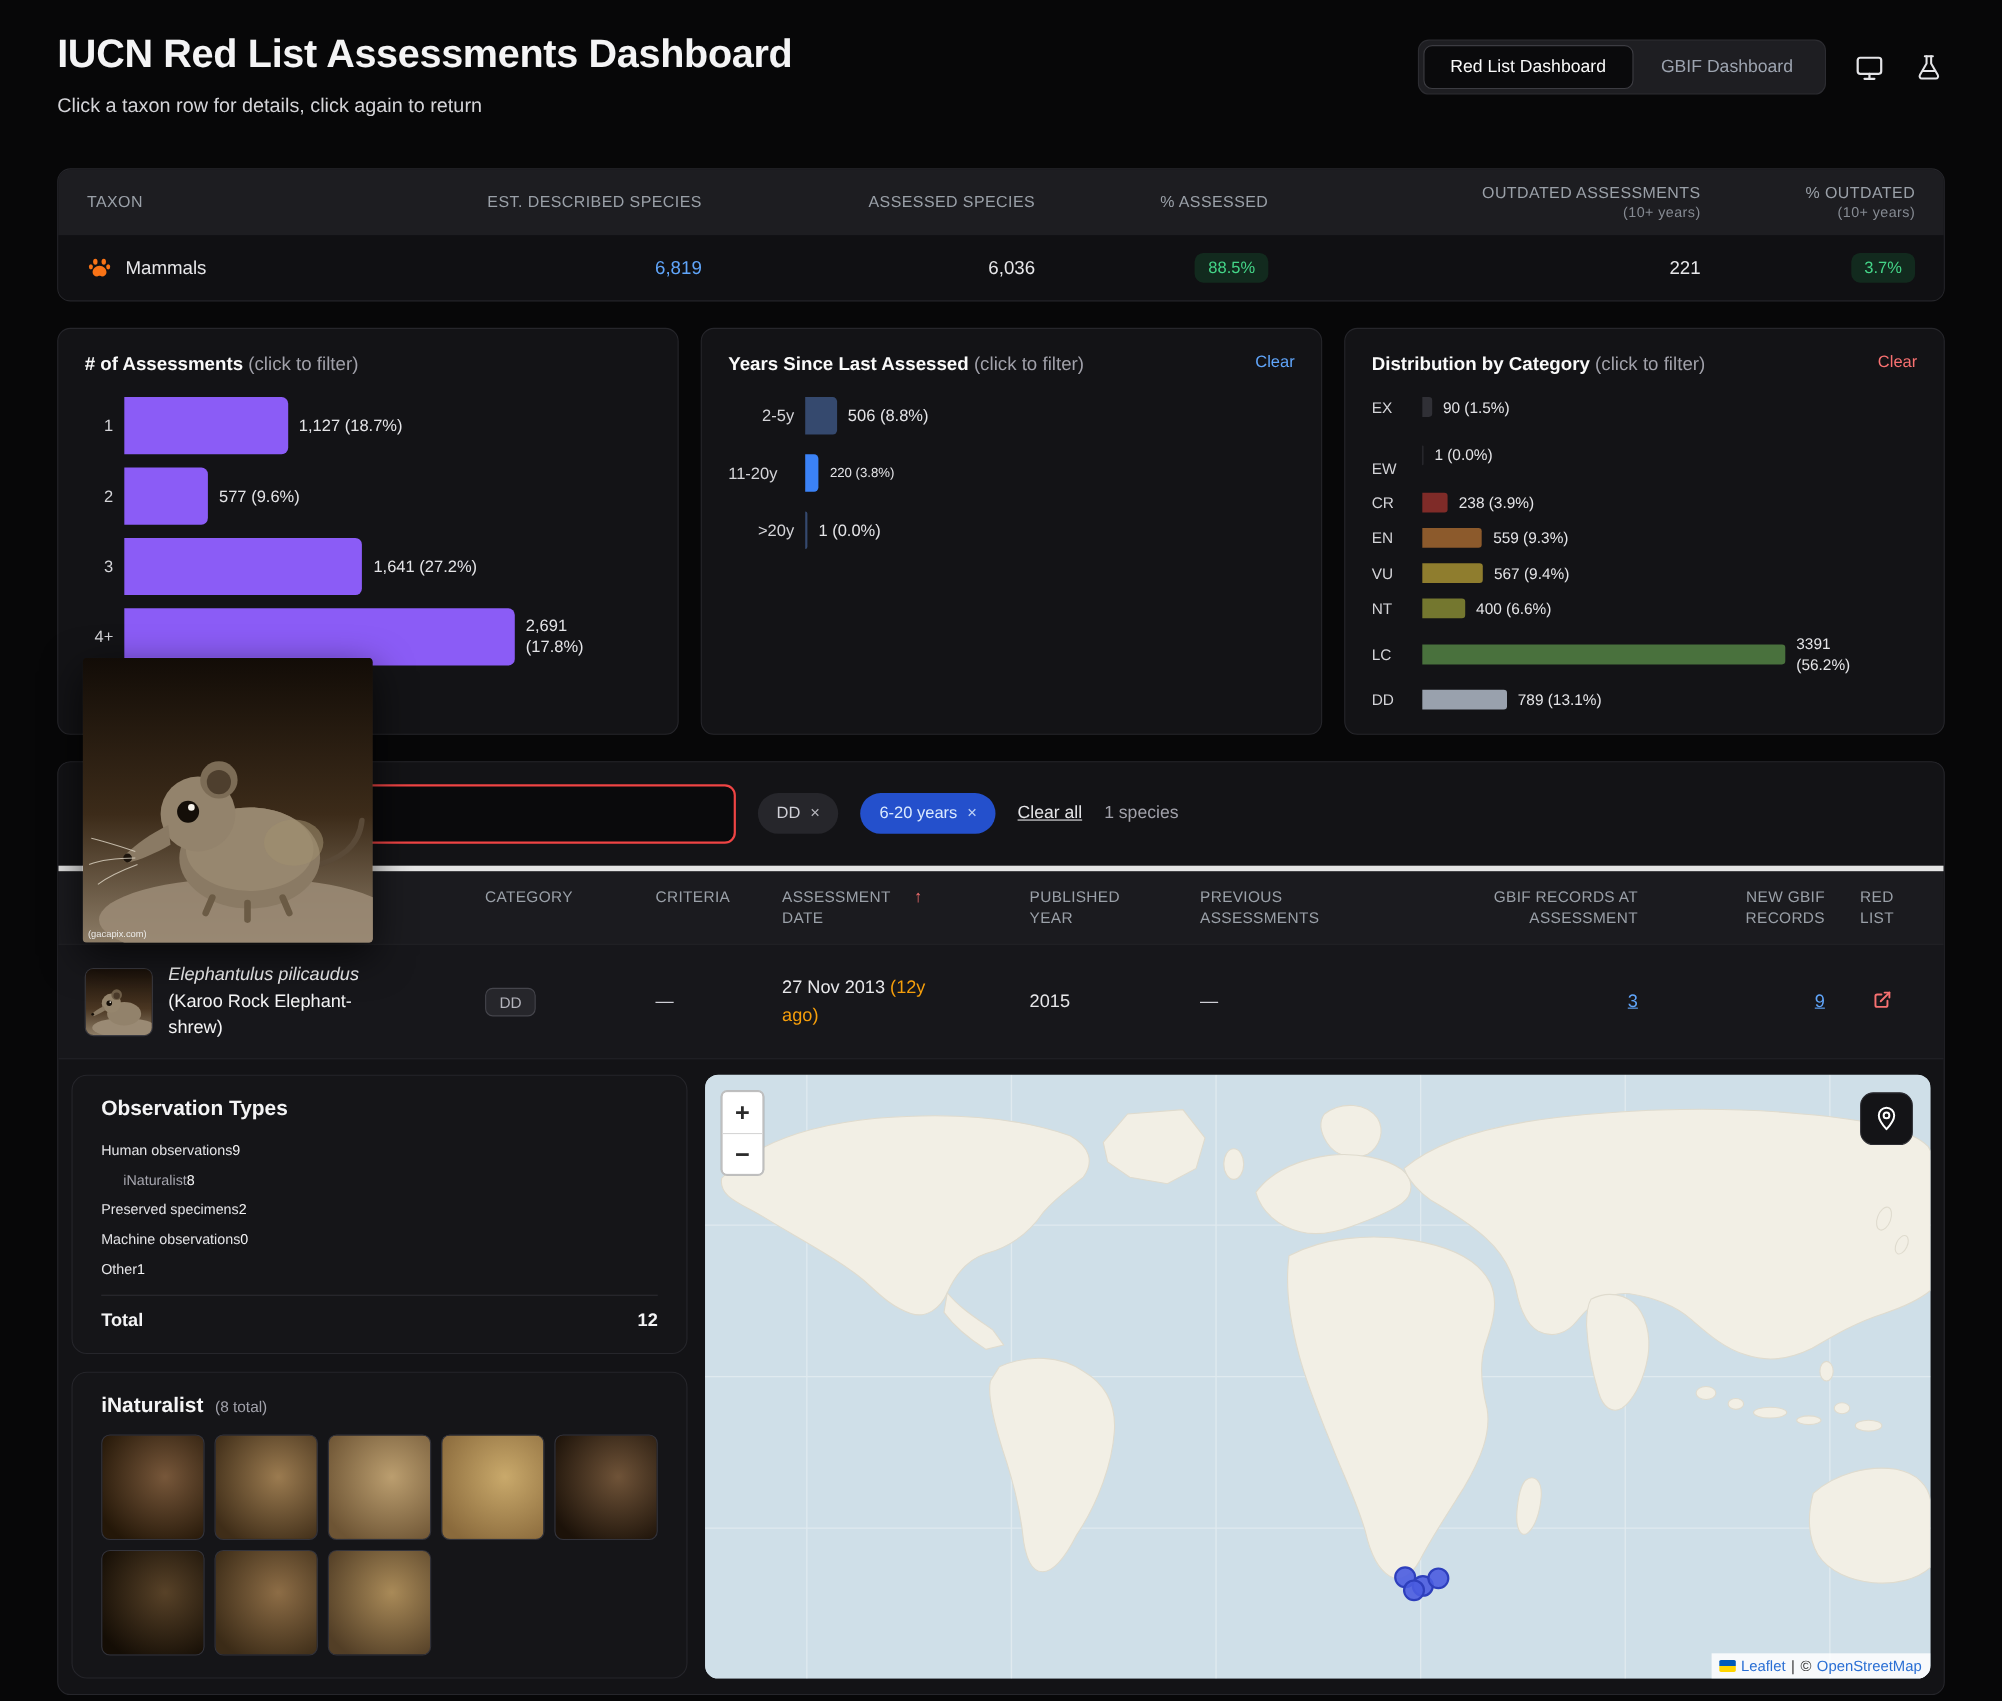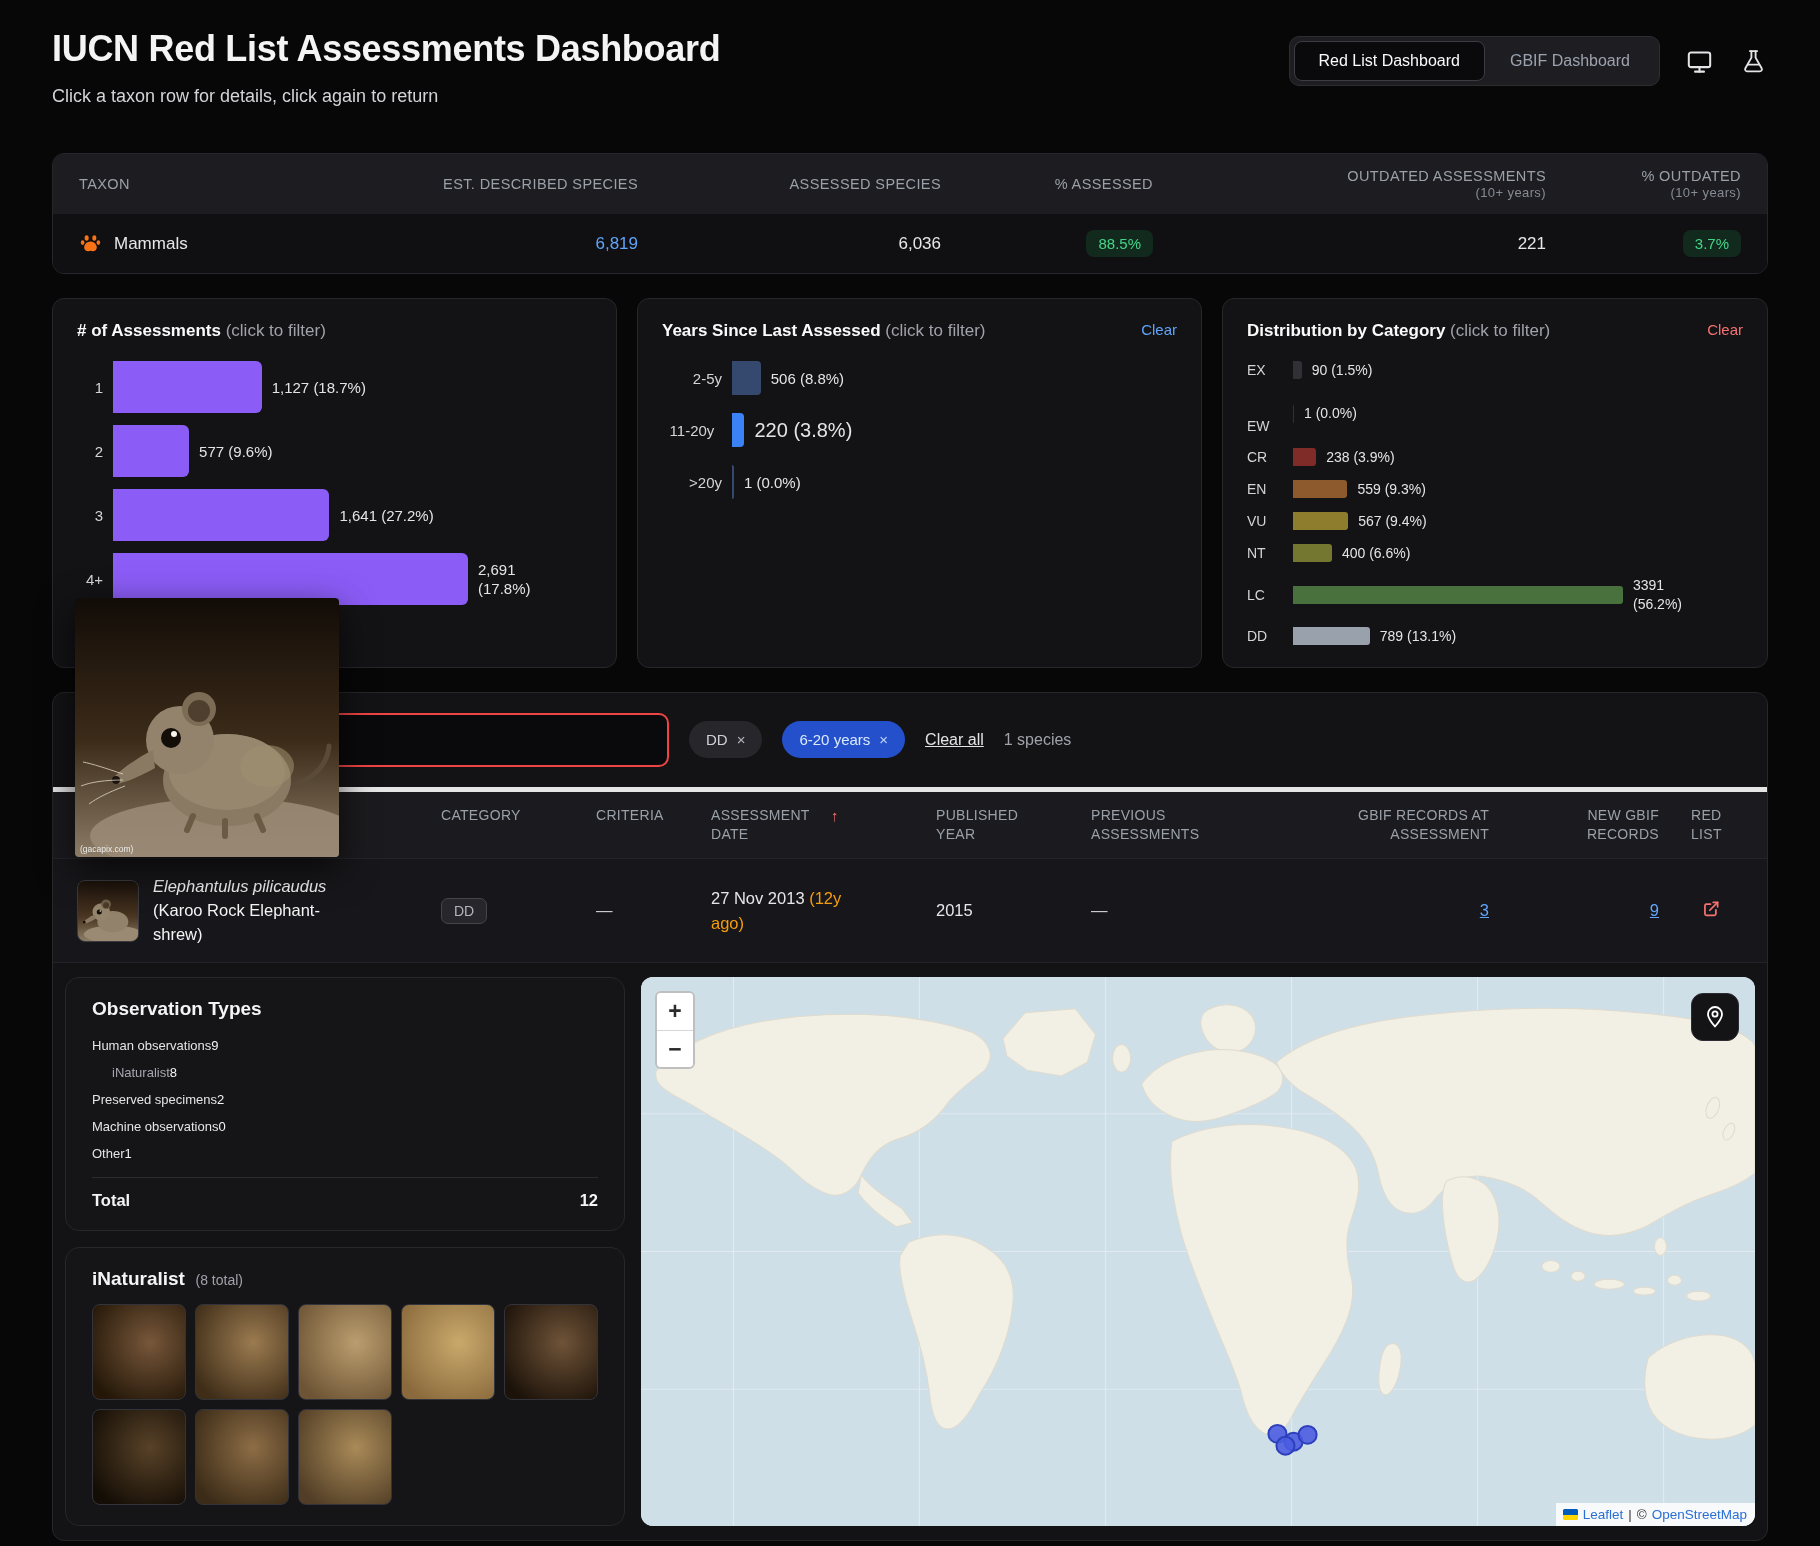--- a/index.html
+++ b/index.html
@@ -214,23 +214,23 @@
         <h3 class="chart-title"><span>Years Since Last Assessed</span> <span class="tmuted">(click to filter)</span></h3>
         <button class="clear-link clear-blue">Clear</button>
       </div>
       <div id="chart1" class="chart-body">
           <div class="crow" style="margin-top: 18px;">
             <span class="cat" style="width: 60px; text-align: right;">2-5y</span>
             <div class="bar" style="width: 28.7332px; height: 34px; border-radius: 0px 4px 4px 0px; background: rgb(53, 73, 110);"></div>
             <span class="val" style="font-size: 15px;">506 (8.8%)</span>
           </div>
           <div class="crow" style="margin-top: 18px;">
-            <span class="cat" style="width: 60px; text-align: center;">11-20y</span>
+            <span class="cat" style="width: 60px; text-align: left;">11-20y</span>
             <div class="bar" style="width: 12.4927px; height: 34px; border-radius: 0px 4px 4px 0px; background: rgb(59, 130, 246);"></div>
-            <span class="val" style="font-size: 20px;">220 (3.8%)</span>
+            <span class="val" style="font-size: 12px;">220 (3.8%)</span>
           </div>
           <div class="crow" style="margin-top: 18px;">
             <span class="cat" style="width: 60px; text-align: right;">&gt;20y</span>
             <div class="bar" style="width: 2px; height: 34px; border-radius: 0px 4px 4px 0px; background: rgb(53, 73, 110);"></div>
             <span class="val" style="font-size: 15px;">1 (0.0%)</span>
           </div>
         </div>
     </section>
 
     <section class="panel chart-panel">

